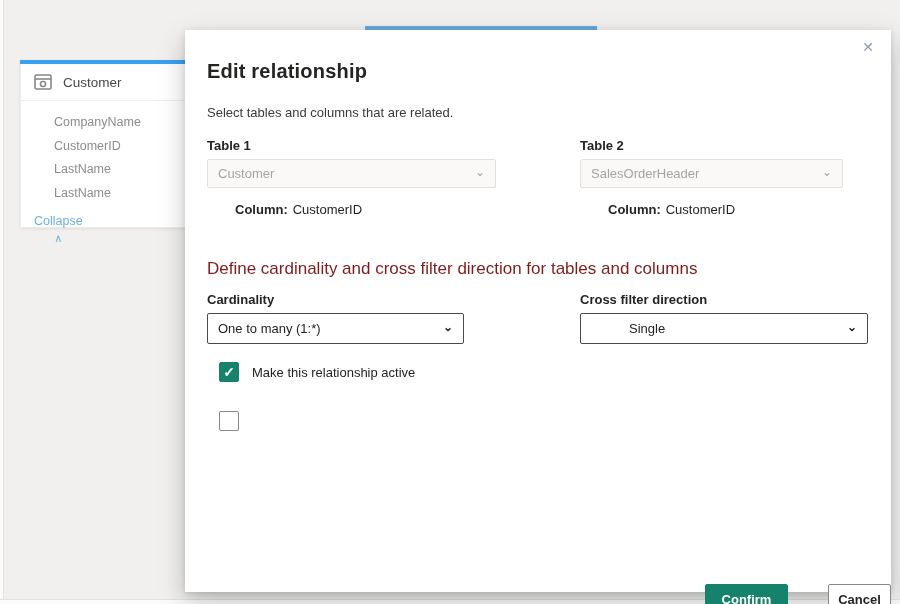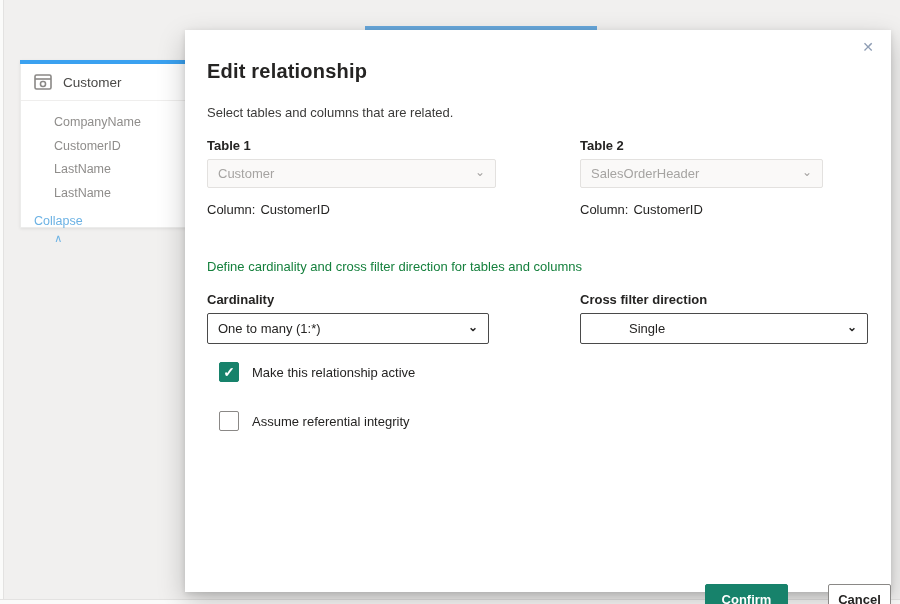--- a/index.html
+++ b/index.html
@@ -85,23 +85,23 @@
     background:#ffffff;border:1px solid #4a4a4a;color:#252423;height:31px;
   }
   .selectbox .chev{
     font-size:12px;line-height:1;position:relative;top:-2px;
   }
   .selectbox.disabled .chev{color:#a6a4a2;}
   .selectbox.enabled .chev{color:#252423;font-weight:700;}
   .column-line{
     position:absolute;font-size:13px;color:#252423;
   }
-  .column-line .cl-label{font-weight:400;margin-right:5px;}
+  .column-line .cl-label{font-weight:700;margin-right:5px;margin-left:28px;}
   .section-text{
-    position:absolute;left:22px;top:229px;font-size:13px;color:#15803d;
+    position:absolute;left:22px;top:229px;font-size:17px;color:#7f1d1d;
   }
 
   
   .chk-row{
     position:absolute;left:34px;display:flex;align-items:center;gap:13px;
     cursor:pointer;
   }
   .chk-box{
     width:20px;height:20px;box-sizing:border-box;border-radius:2px;
     border:1px solid #8a8886;background:#ffffff;
@@ -175,32 +175,32 @@
   <div class="fld-label" style="left:22px;top:108px;">Table 1</div>
   <div class="selectbox disabled" style="left:22px;top:129px;width:289px;">
     <span>Customer</span>
     <span class="chev">⌄</span>
   </div>
   <div class="column-line" style="left:22px;top:172px;">
     <span class="cl-label">Column:</span><span>CustomerID</span>
   </div>
 
   <div class="fld-label" style="left:395px;top:108px;text-align:center;">Table 2</div>
-  <div class="selectbox disabled" style="left:395px;top:129px;width:243px;">
+  <div class="selectbox disabled" style="left:395px;top:129px;width:263px;">
     <span>SalesOrderHeader</span>
     <span class="chev">⌄</span>
   </div>
   <div class="column-line" style="left:395px;top:172px;">
     <span class="cl-label">Column:</span><span>CustomerID</span>
   </div>
 
   <div class="section-text">Define cardinality and cross filter direction for tables and columns</div>
 
   <div class="fld-label" style="left:22px;top:262px;">Cardinality</div>
-  <div class="selectbox enabled" style="left:22px;top:283px;width:282px;">
+  <div class="selectbox enabled" style="left:22px;top:283px;width:257px;">
     <span>One to many (1:*)</span>
     <span class="chev">⌄</span>
   </div>
 
   <div class="fld-label" style="left:395px;top:262px;">Cross filter direction</div>
   <div class="selectbox enabled" style="left:395px;top:283px;width:288px;padding-left:48px;">
     <span>Single</span>
     <span class="chev">⌄</span>
   </div>
 
@@ -208,19 +208,18 @@
     <span class="chk-box checked">
       <span class="check-glyph">✓</span>
     </span>
     <span class="chk-label">Make this relationship active</span>
   </div>
 
   <div class="chk-row" style="top:381px;">
     <span class="chk-box">
       
     </span>
-    <span class="chk-label">Assume referential integrity</span>
   </div>
 
   <div class="btn btn-confirm">Confirm</div>
   <div class="btn btn-cancel">Cancel</div>
 
 </div>
 
 </body></html>

